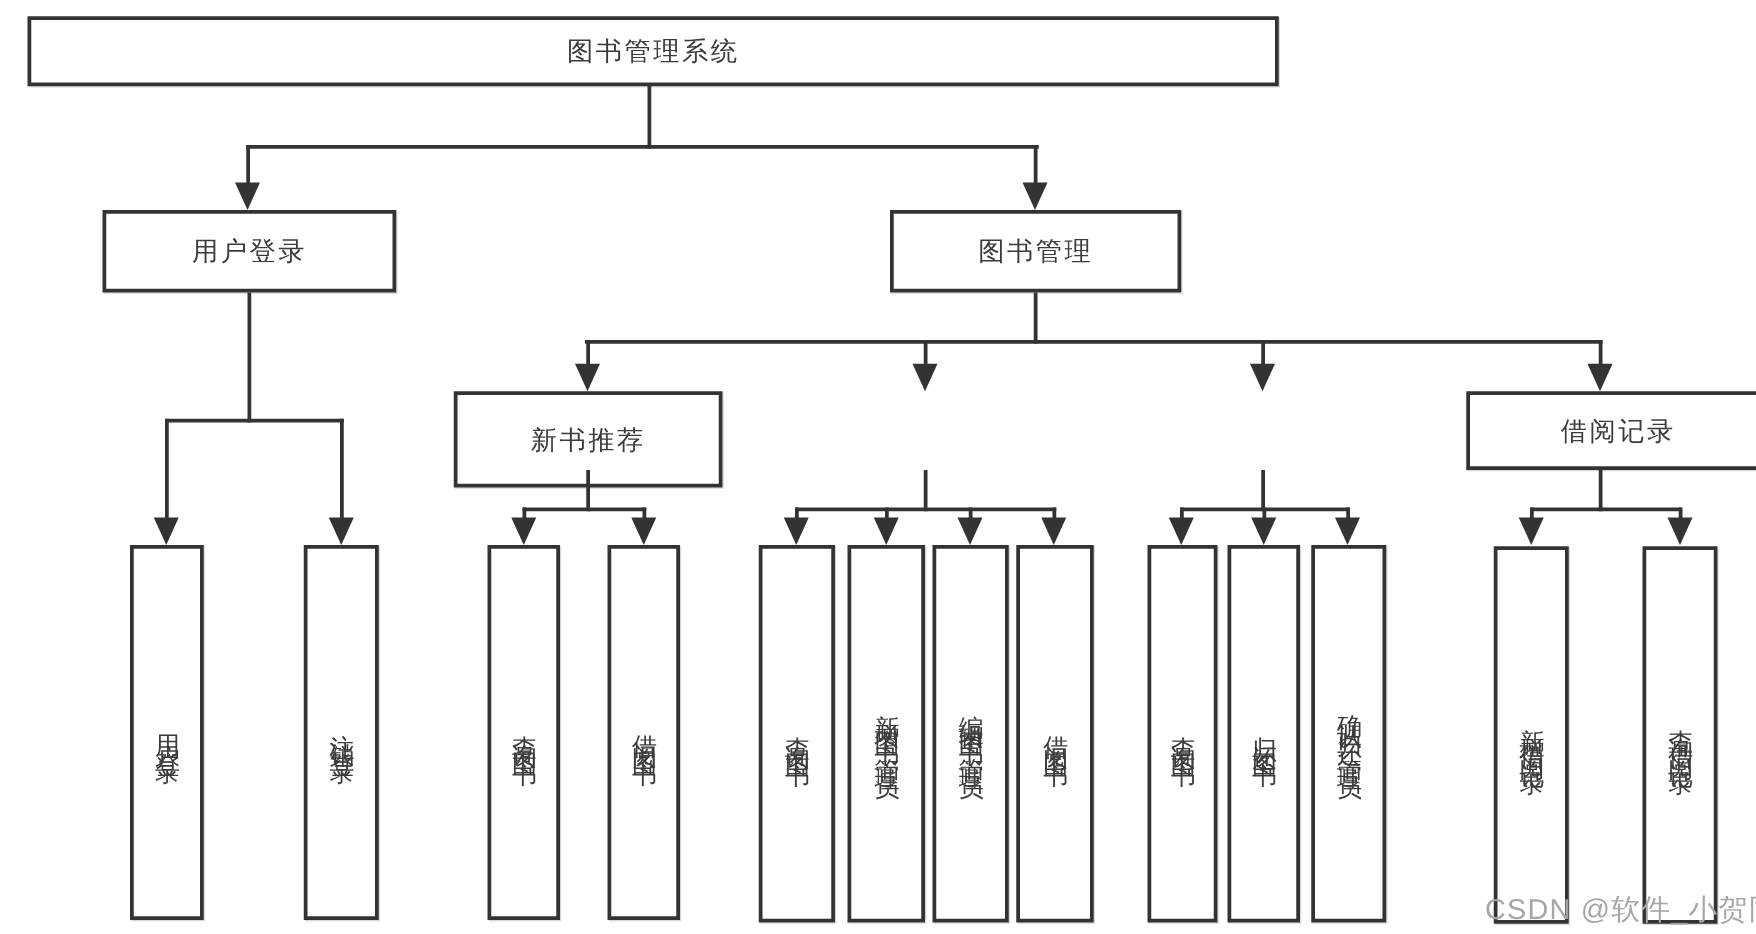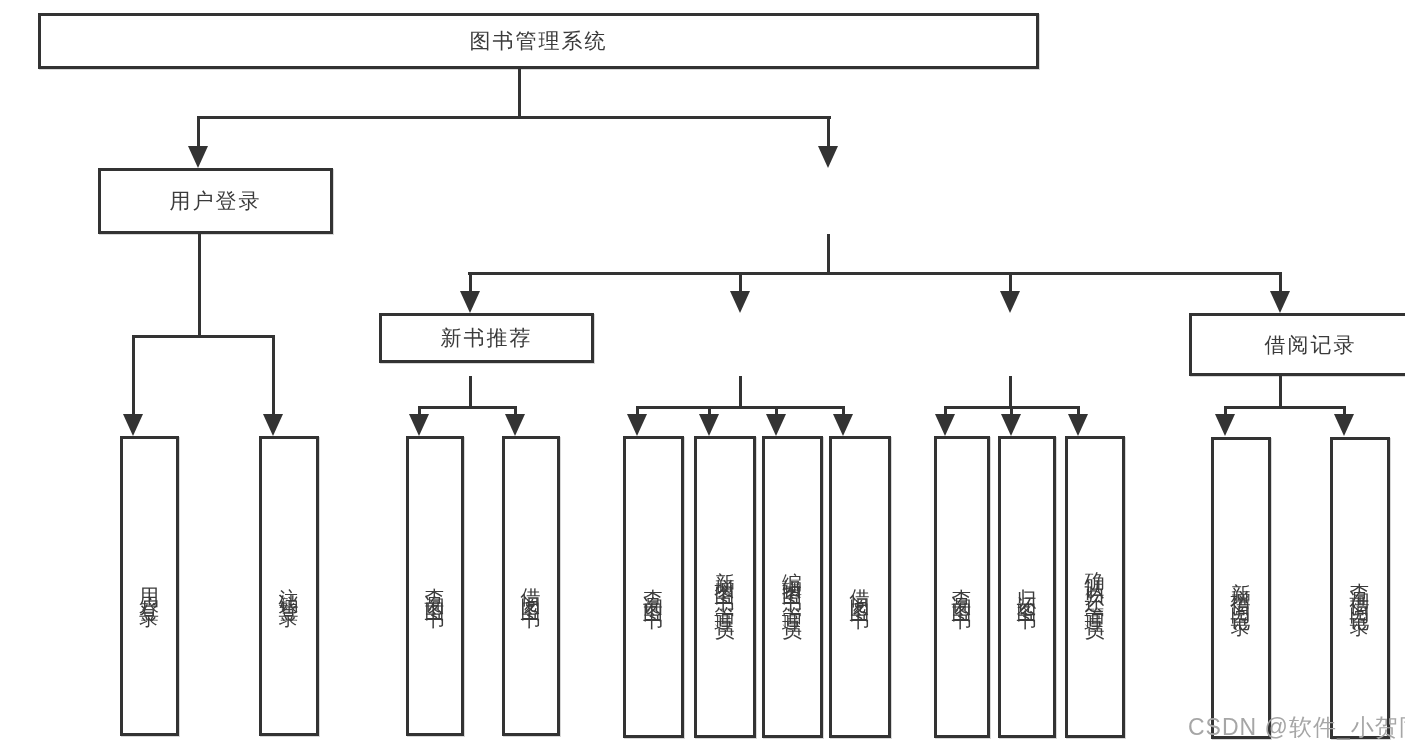--- a/index.html
+++ b/index.html
@@ -14,21 +14,20 @@
   .box {
     position: absolute;
     background: #ffffff;
     border: 3px solid #333333;
     box-sizing: border-box;
     display: flex;
     align-items: center;
     justify-content: center;
     color: #3b3b3b;
     box-shadow: 1px 1px 0 rgba(100,100,100,0.25);
-    margin-left: 16px;
   }
   .hbox { font-size: 21px; letter-spacing: 2px; white-space: nowrap; }
   .leaf {
     writing-mode: vertical-rl;
     text-orientation: mixed;
     font-size: 20px;
     letter-spacing: 7px;
     line-height: 1;
     text-align: center;
   }
@@ -60,20 +59,21 @@
   <div>
     <div class="vl" style="left:518px; top:68px; width:3px; height:51px;"></div>
     <div class="hl" style="left:197px; top:116px; width:634px; height:3px;"></div>
     <div class="vl" style="left:197px; top:116px; width:3px; height:31px;"></div>
     <div class="ah" style="left:188px; top:146px;"></div>
     <div class="vl" style="left:827px; top:116px; width:3px; height:31px;"></div>
     <div class="ah" style="left:818px; top:146px;"></div>
   </div>
 
   <div class="box hbox" style="left:82px; top:168px; width:235px; height:66px;">用户登录</div>
+  <div class="box hbox" style="left:712px; top:168px; width:233px; height:66px;">图书管理</div>
 
   <div>
     <div class="vl" style="left:198px; top:234px; width:3px; height:104px;"></div>
     <div class="hl" style="left:132px; top:335px; width:143px; height:3px;"></div>
     <div class="vl" style="left:132px; top:335px; width:3px; height:81px;"></div>
     <div class="ah" style="left:123px; top:414px;"></div>
     <div class="vl" style="left:272px; top:335px; width:3px; height:81px;"></div>
     <div class="ah" style="left:263px; top:414px;"></div>
   </div>
 
@@ -83,21 +83,21 @@
     <div class="vl" style="left:469px; top:272px; width:3px; height:21px;"></div>
     <div class="ah" style="left:460px; top:291px;"></div>
     <div class="vl" style="left:739px; top:272px; width:3px; height:21px;"></div>
     <div class="ah" style="left:730px; top:291px;"></div>
     <div class="vl" style="left:1009px; top:272px; width:3px; height:21px;"></div>
     <div class="ah" style="left:1000px; top:291px;"></div>
     <div class="vl" style="left:1279px; top:272px; width:3px; height:21px;"></div>
     <div class="ah" style="left:1270px; top:291px;"></div>
   </div>
 
-  <div class="box hbox" style="left:363px; top:313px; width:215px; height:50px;">新书推荐</div>
+  <div class="box hbox" style="left:363px; top:313px; width:215px; height:77px;">新书推荐</div>
   <div class="box hbox" style="left:1173px; top:313px; width:243px; height:63px;">借阅记录</div>
 
   <div>
     <div class="vl" style="left:469px; top:376px; width:3px; height:33px;"></div>
     <div class="hl" style="left:418px; top:406px; width:99px; height:3px;"></div>
     <div class="vl" style="left:418px; top:406px; width:3px; height:9px;"></div>
     <div class="ah" style="left:409px; top:414px;"></div>
     <div class="vl" style="left:514px; top:406px; width:3px; height:9px;"></div>
     <div class="ah" style="left:505px; top:414px;"></div>
   </div>

